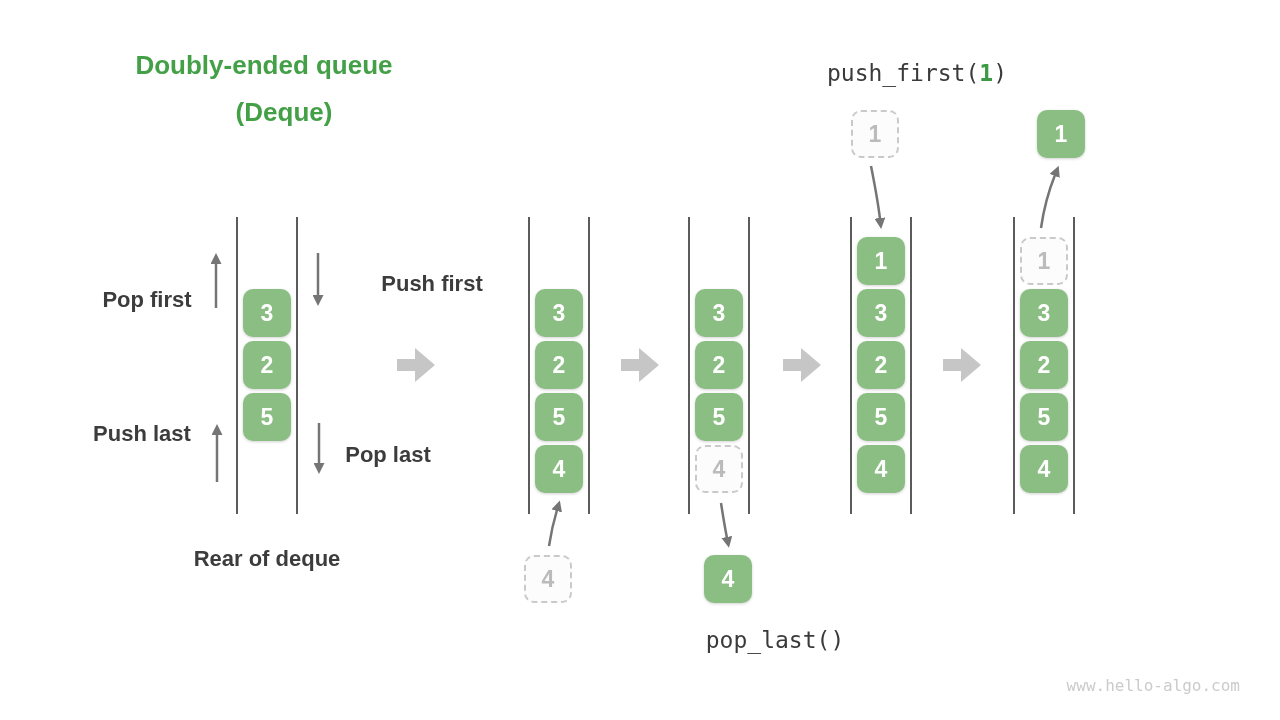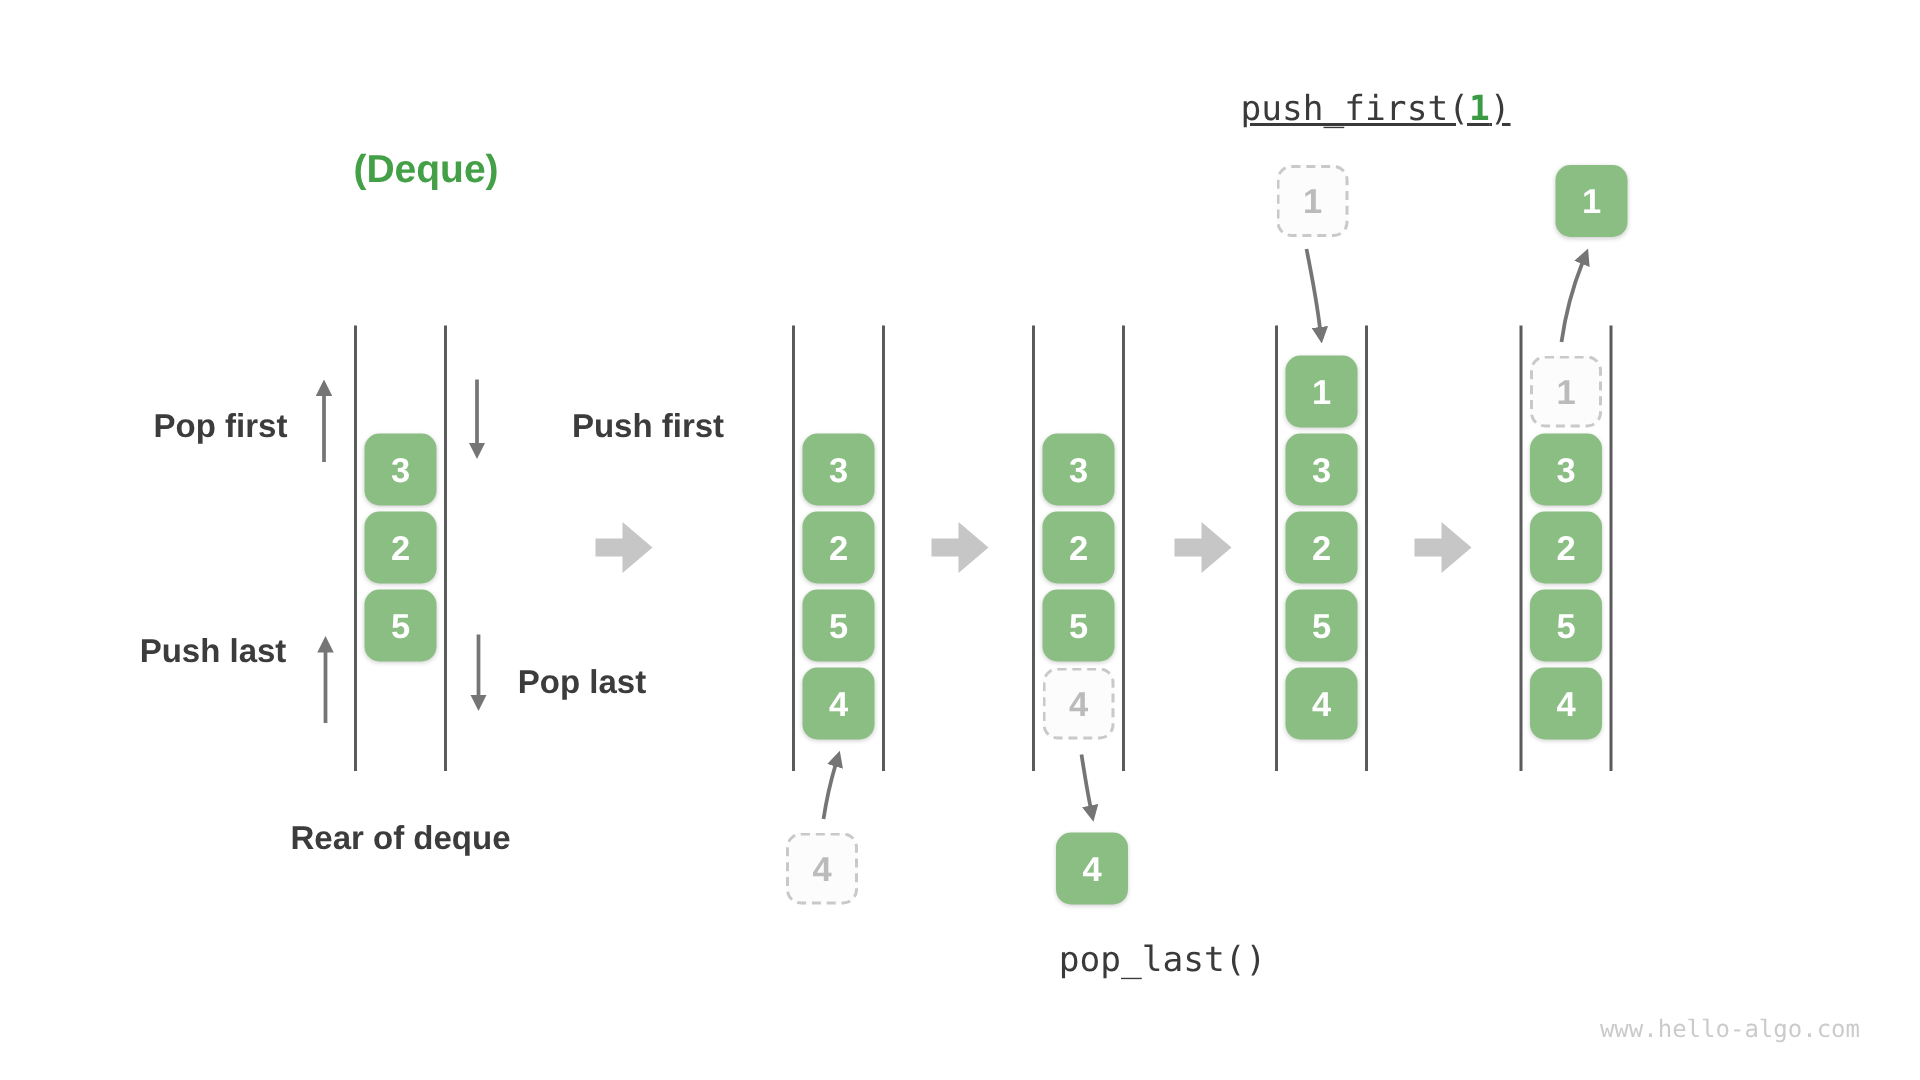--- a/index.html
+++ b/index.html
@@ -32,25 +32,26 @@
     position:absolute; right:40px; top:676px;
     font:400 16px "DejaVu Sans Mono", monospace; color:#CBCBCB;
   }
   svg.overlay { position:absolute; left:0; top:0; pointer-events:none; }
 </style>
 </head>
 <body>
 
 <div id="canvas">
 
+  <div class="title-line" style="left:264px; top:50px;">Doubly-ended queue</div>
   <div class="title-line" style="left:284px; top:97px;">(Deque)</div>
 
   <div class="lbl" style="left:267px; top:546px;">Rear of deque</div>
 
-  <div class="lbl" style="left:147px; top:271px;">Pop first</div>
+  <div class="lbl" style="left:147px; top:287px;">Pop first</div>
   <div class="lbl" style="left:396px; top:271px;margin-left:36px;">Push first</div>
   <div class="lbl" style="left:142px; top:421px;">Push last</div>
   <div class="lbl" style="left:388px; top:442px;">Pop last</div>
 
   <div>
     <div class="wall" style="left:236px;"></div>
     <div class="wall" style="left:296px;"></div>
     <div class="cell solid" style="left:243px; top:289px;">3</div>
     <div class="cell solid" style="left:243px; top:341px;">2</div>
     <div class="cell solid" style="left:243px; top:393px;">5</div>
@@ -94,21 +95,21 @@
     <div class="cell solid" style="left:1020px; top:289px;">3</div>
     <div class="cell solid" style="left:1020px; top:341px;">2</div>
     <div class="cell solid" style="left:1020px; top:393px;">5</div>
     <div class="cell solid" style="left:1020px; top:445px;">4</div>
     <div class="cell solid" style="left:1037px; top:110px;">1</div>
   </div>
 
   <div class="code" style="left:775px; top:627px;">
     <span>pop_last()</span><span class="arg"></span><span></span>
   </div>
-  <div class="code" style="left:917px; top:60px;text-decoration:underline;">
+  <div class="code" style="left:917px; top:60px;">
     <span>push_first(</span><span class="arg">1</span><span>)</span>
   </div>
 
   <svg class="overlay" width="1280" height="720" viewBox="0 0 1280 720">
     <defs>
       <marker id="ah" viewBox="0 0 11 11" markerWidth="11" markerHeight="11" refX="1" refY="5.5" orient="auto" markerUnits="userSpaceOnUse">
         <path d="M0,0 L11,5.5 L0,11 Z" fill="#757575"></path>
       </marker>
     </defs>
 

